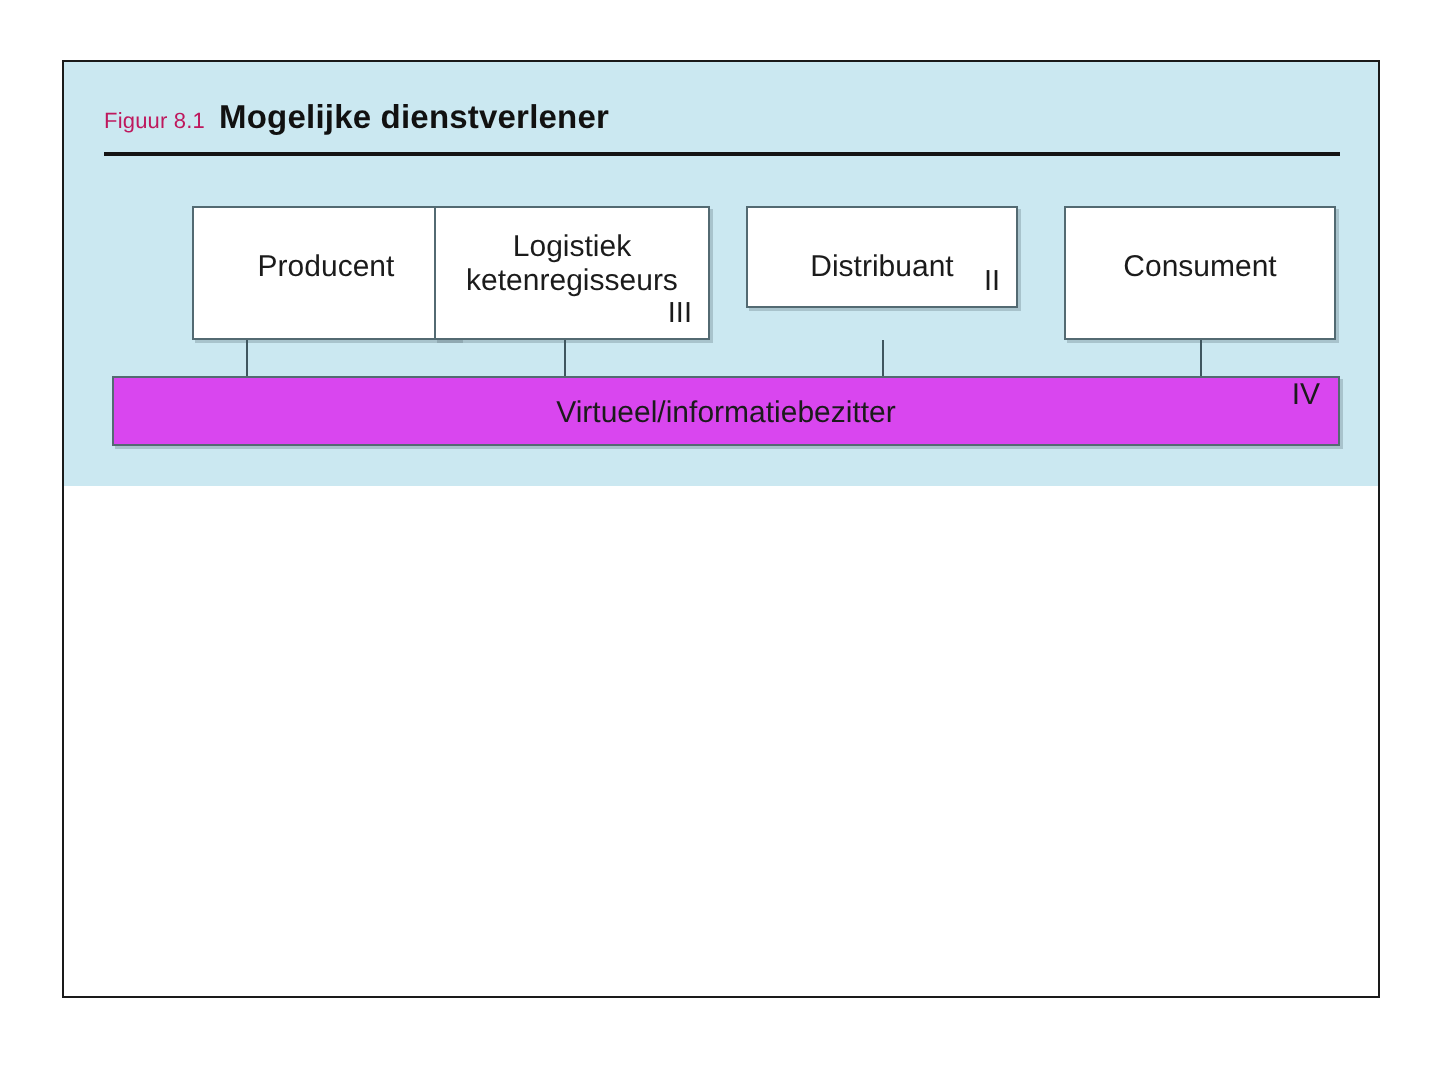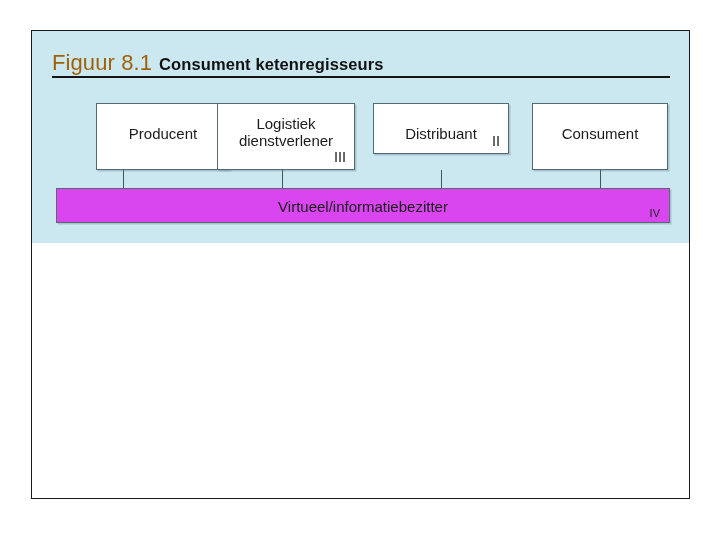--- a/index.html
+++ b/index.html
@@ -47,22 +47,22 @@
   
   #title-row {
     position: absolute;
     left: 20px;
     top: 19px;
     width: 618px;
     height: 22px;
     white-space: nowrap;
   }
   .title-label {
-    font-size: 22px;
-    color: #a16207;
+    font-size: 11px;
+    color: #be185d;
     letter-spacing: 0.1px;
   }
   .title-main {
     font-size: 16.5px;
     font-weight: bold;
     color: #111111;
     margin-left: 7px;
     letter-spacing: 0.1px;
   }
   #title-rule {
@@ -124,22 +124,22 @@
     position: absolute;
     left: 0; right: 0;
     top: 9px;
     text-align: center;
     font-size: 15px;
     color: #1b1b1b;
   }
   #bottom-bar-numeral {
     position: absolute;
     right: 9px;
-    bottom: 3px;
-    font-size: 11px;
+    bottom: 16px;
+    font-size: 15px;
     color: #1b1b1b;
     text-align: right;
   }
 
   
   #footer {
     position: absolute;
     left: 31px;
     top: 512px;
     width: 659px;
@@ -164,34 +164,34 @@
 </head>
 <body>
 
 <div id="slide">
 
   <div id="frame">
 
     <div id="figure-band"></div>
 
     <div id="title-row">
-      <span class="title-label">Figuur 8.1</span><span class="title-main">Consument ketenregisseurs</span>
+      <span class="title-label">Figuur 8.1</span><span class="title-main">Mogelijke dienstverlener</span>
     </div>
     <div id="title-rule"></div>
 
     <div class="node-box" style="left:24px; top:72px; width:134px; height:67px;margin-left:40px;">
       <div class="node-label one-line">Producent</div>
       <div class="node-numeral">I</div>
     </div>
     <div class="connector" style="left:91px; top:139px; height:18px;"></div>
 
     <div class="node-box" style="left:185px; top:72px; width:138px; height:67px;">
       <div class="node-label two-line">
         <div>Logistiek</div>
-        <div>dienstverlener</div>
+        <div>ketenregisseurs</div>
       </div>
       <div class="node-numeral">III</div>
     </div>
     <div class="connector" style="left:250px; top:139px; height:18px;"></div>
 
     <div class="node-box" style="left:341px; top:72px; width:136px; height:51px;">
       <div class="node-label one-line">Distribuant</div>
       <div class="node-numeral">II</div>
     </div>
     <div class="connector" style="left:409px; top:139px; height:18px;"></div>

